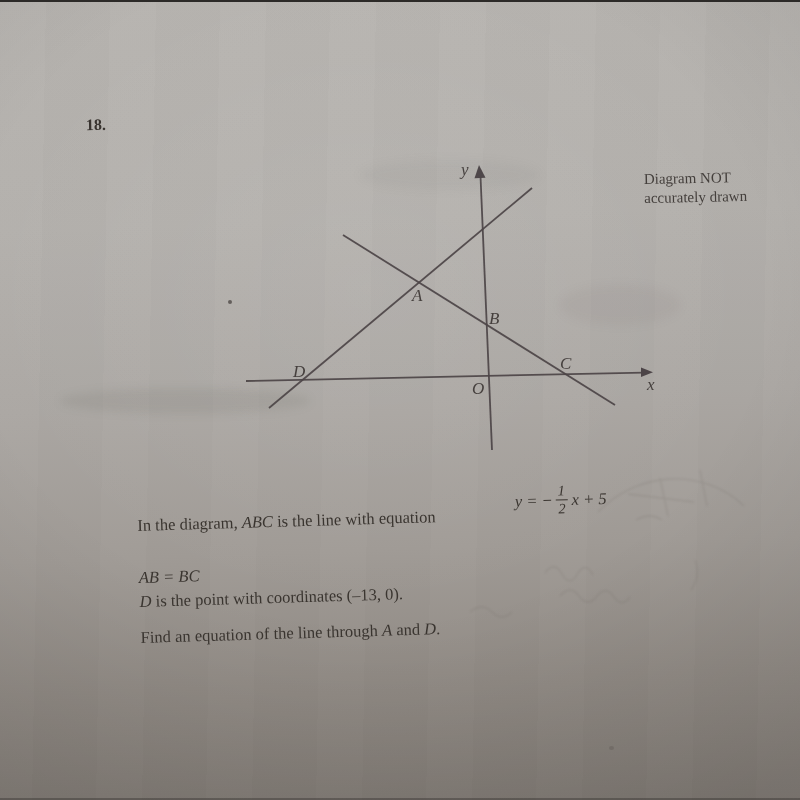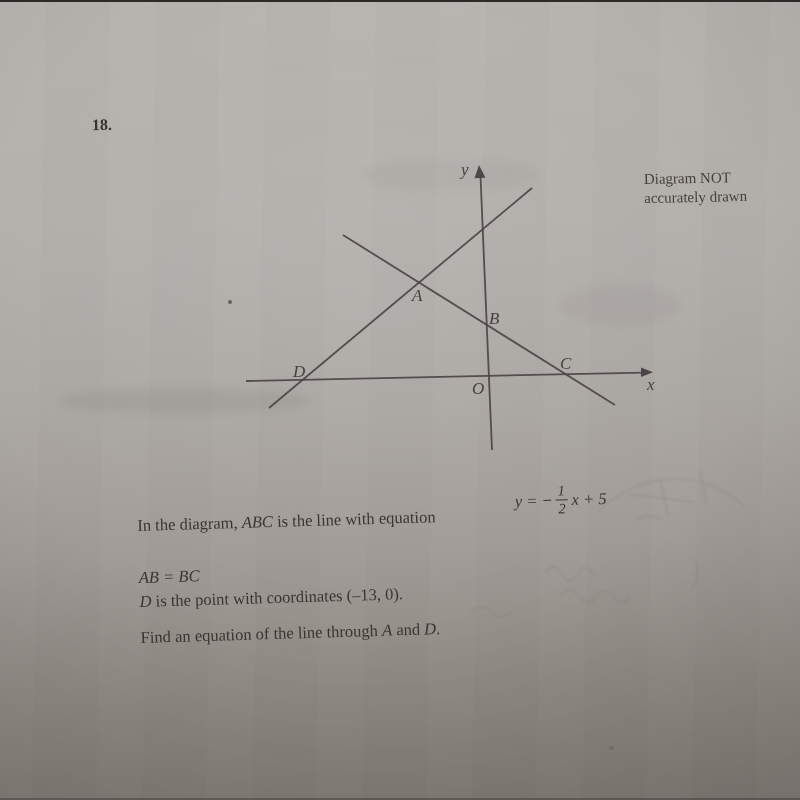--- a/index.html
+++ b/index.html
@@ -7,21 +7,21 @@
     position:relative;width:800px;height:800px;overflow:hidden;
     font-family:"Liberation Serif", serif;
     background:linear-gradient(178deg,#b7b4b0 0%,#b3b0ac 28%,#aba7a3 50%,#a09b96 68%,#918b85 84%,#837d77 100%);
   }
   .vignette{position:absolute;inset:0;pointer-events:none;
     background:radial-gradient(ellipse 90% 75% at 46% 36%, rgba(255,255,255,0.06) 0%, rgba(0,0,0,0) 55%, rgba(0,0,0,0.10) 100%);}
   .bands{position:absolute;inset:0;pointer-events:none;opacity:.45;
     background:repeating-linear-gradient(91deg, rgba(255,255,255,0.025) 0 46px, rgba(0,0,0,0.02) 46px 110px);}
   .top-edge{position:absolute;left:0;top:0;width:800px;height:2px;background:#2c2a28;}
   .bottom-edge{position:absolute;left:0;bottom:0;width:800px;height:2px;background:rgba(40,36,34,.35);}
-  .q-number{position:absolute;left:92px;top:116px;font-size:16px;font-weight:bold;color:#38332f;transform:rotate(-1deg);}
+  .q-number{position:absolute;left:86px;top:116px;font-size:16px;font-weight:bold;color:#38332f;transform:rotate(-1deg);}
   .note{position:absolute;left:644px;top:169px;font-size:15px;line-height:19px;color:#443f3c;transform:rotate(-1.2deg);}
   .diagram{position:absolute;left:0;top:0;}
   .problem{position:absolute;left:137px;top:514px;width:620px;height:150px;
     font-size:16.5px;color:#3a3530;transform:rotate(-1.7deg);transform-origin:0 0;}
   .prow{position:absolute;left:0;line-height:24px;white-space:nowrap;}
   .r1{top:0;} .r2{top:52px;} .r3{top:76px;} .r4{top:112px;}
   .equation{position:absolute;left:378px;top:-18px;display:inline-flex;align-items:center;font-style:italic;white-space:nowrap;}
   .frac{display:inline-flex;flex-direction:column;align-items:center;margin:0 4px 0 3px;font-size:14.5px;line-height:15px;}
   .frac .bar{width:12px;height:1.4px;background:#3a3530;margin:1px 0;}
   .it{font-style:italic;}

